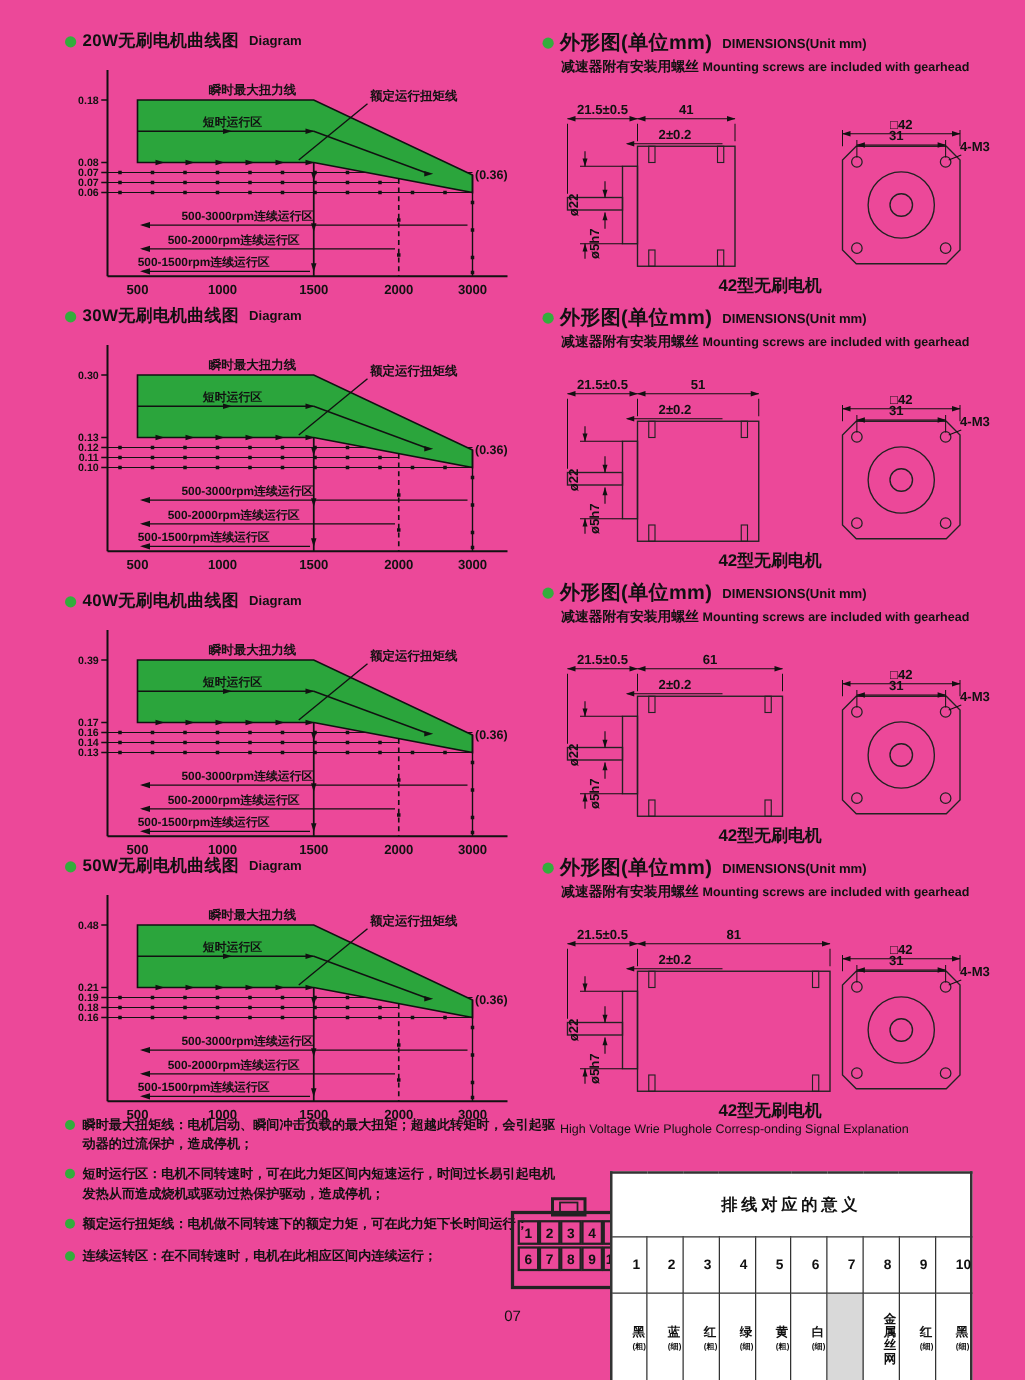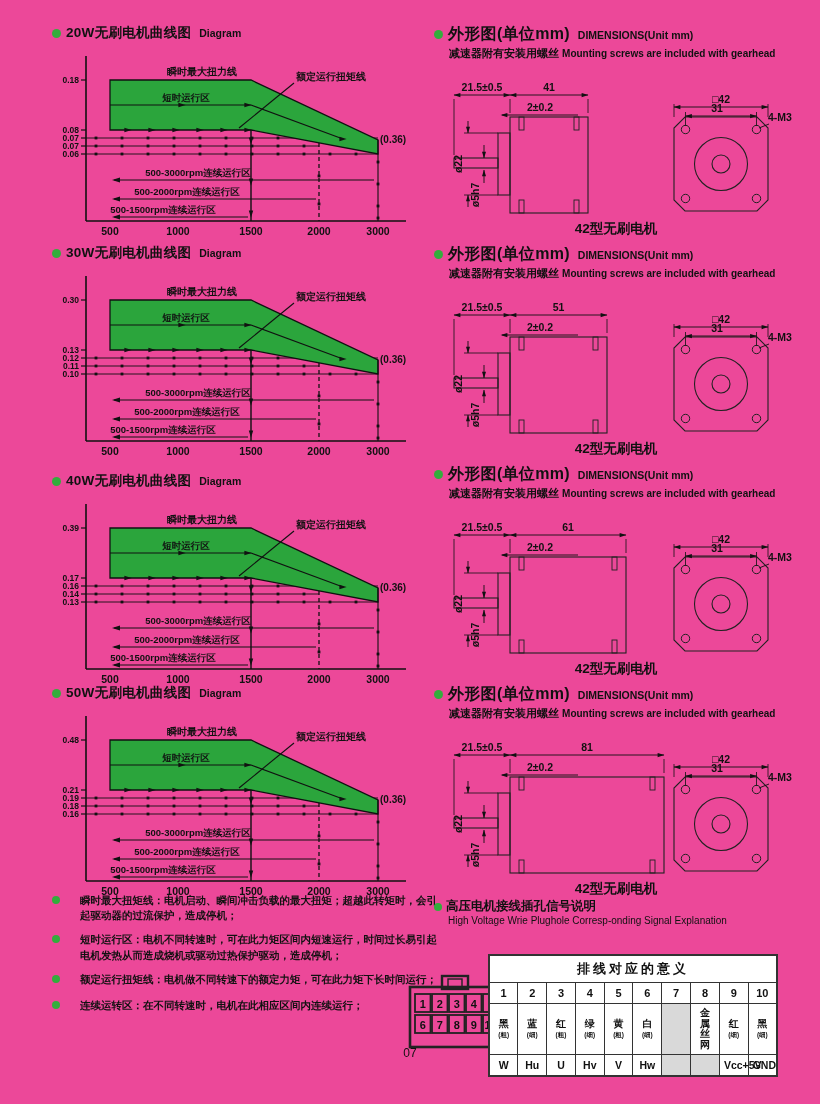--- a/index.html
+++ b/index.html
@@ -12,31 +12,31 @@
   .sec-title{display:flex;align-items:center;gap:5px;font-weight:bold}
   .dot{width:9px;height:9px;border-radius:50%;background:var(--g,#2fa83c);flex:none}
   .t-cn{font-size:13.5px;letter-spacing:.3px}
   .t-en{font-size:10.5px;margin-left:3px}
   .t-cn-big{font-size:16px;letter-spacing:.3px}
   .dim-sub{font-size:11px;font-weight:bold;margin:1px 0 0 15px}
   .dim-sub .en2{font-size:10px}
   svg.chart,svg.dim{display:block;margin-top:2px}
   svg text{font-family:"Liberation Sans","DejaVu Sans",sans-serif}
   .notes{position:absolute;left:52px;top:893px;width:392px}
-  .note{display:flex;gap:20px;margin-bottom:9px}
+  .note{display:flex;gap:6px;margin-bottom:9px}
   .note .dot{width:8px;height:8px;margin-top:3px}
   .note p{font-size:10.5px;font-weight:bold;line-height:1.45}
   .wiring{position:absolute;left:408px;top:898px;width:404px}
   .w-title{display:flex;align-items:center;gap:4px;padding-left:26px;font-size:12.5px;font-weight:bold}
   .w-title .dot{width:8px;height:8px}
   .w-sub{margin-left:40px;font-size:10px;font-weight:normal}
   .w-body{position:relative;height:135px}
   svg.connector{position:absolute;left:0;top:48px}
   table.wtable{position:absolute;left:80px;top:28px;width:290px;border-collapse:collapse;table-layout:fixed;border:2px solid #333;background:#fff}
-  .wtable td{border:1.5px solid #333;text-align:center;font-weight:bold;padding:4px;vertical-align:middle}
+  .wtable td{border:1.5px solid #333;text-align:center;font-weight:bold;padding:16px;vertical-align:middle}
   td.th{font-size:13px;height:21px;letter-spacing:3px}
   tr.pins td{font-size:11px;height:19px}
   tr.colors td{font-size:10px;height:28px;line-height:1.05}
   tr.sigs td{font-size:10.5px;height:18px}
   td.g{background:#d9d9d9}
   td.tiny{font-size:7px}
   .wtable small{font-size:6.5px}
   .footer{position:absolute;top:1046px;left:0;width:820px;text-align:center;font-size:12px;font-weight:normal}
 </style>
 </head>
@@ -729,24 +729,20 @@
       <span class="dot"></span>
       <p>额定运行扭矩线：电机做不同转速下的额定力矩，可在此力矩下长时间运行；</p>
     </div>
     <div class="note">
       <span class="dot"></span>
       <p>连续运转区：在不同转速时，电机在此相应区间内连续运行；</p>
     </div>
   </div>
 
   <div class="wiring">
-    <div class="w-title">
-      <span class="dot"></span>
-      <span>高压电机接线插孔信号说明</span>
-    </div>
     <div class="w-sub">High Voltage Wrie Plughole Corresp-onding Signal Explanation</div>
     <div class="w-body">
       <svg class="connector" width="96" height="76" viewBox="0 0 96 76">
           <rect x="34" y="2" width="26" height="13" stroke-width="2.4" fill="none" stroke="#222"></rect>
           <rect x="40" y="5" width="14" height="10" stroke-width="1.4" fill="none" stroke="#222"></rect>
           <rect x="2" y="13" width="92" height="60" stroke-width="2.6" fill="none" stroke="#222"></rect>
           <rect x="7" y="20" width="15.5" height="18" stroke-width="1.8" fill="none" stroke="#222"></rect>
           <text x="14.7" y="33.5" font-size="11" font-weight="bold" fill="#111" text-anchor="middle">1</text>
           <rect x="7" y="41" width="15.5" height="18" stroke-width="1.8" fill="none" stroke="#222"></rect>
           <text x="14.7" y="54.5" font-size="11" font-weight="bold" fill="#111" text-anchor="middle">6</text>

